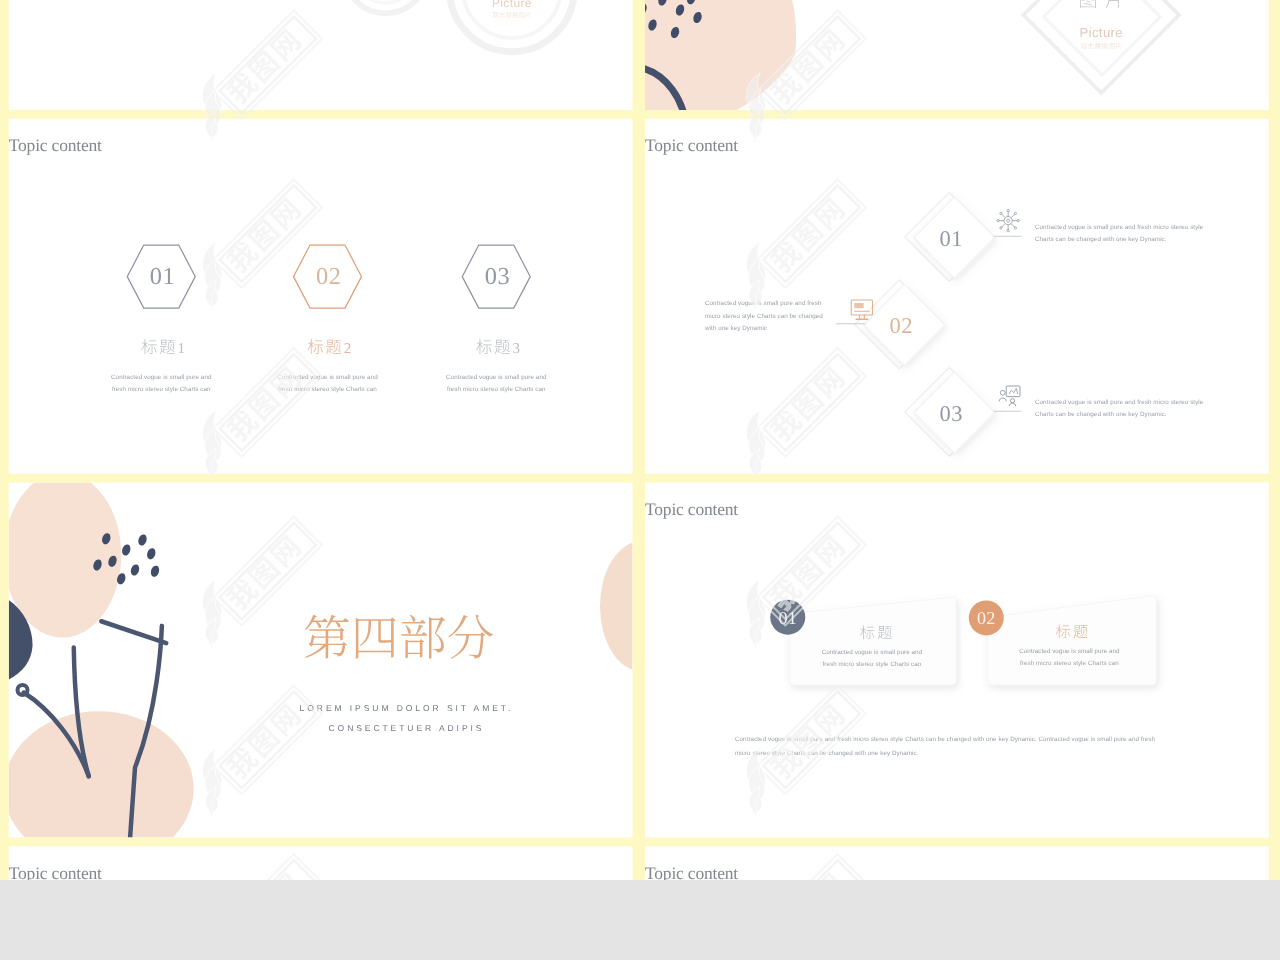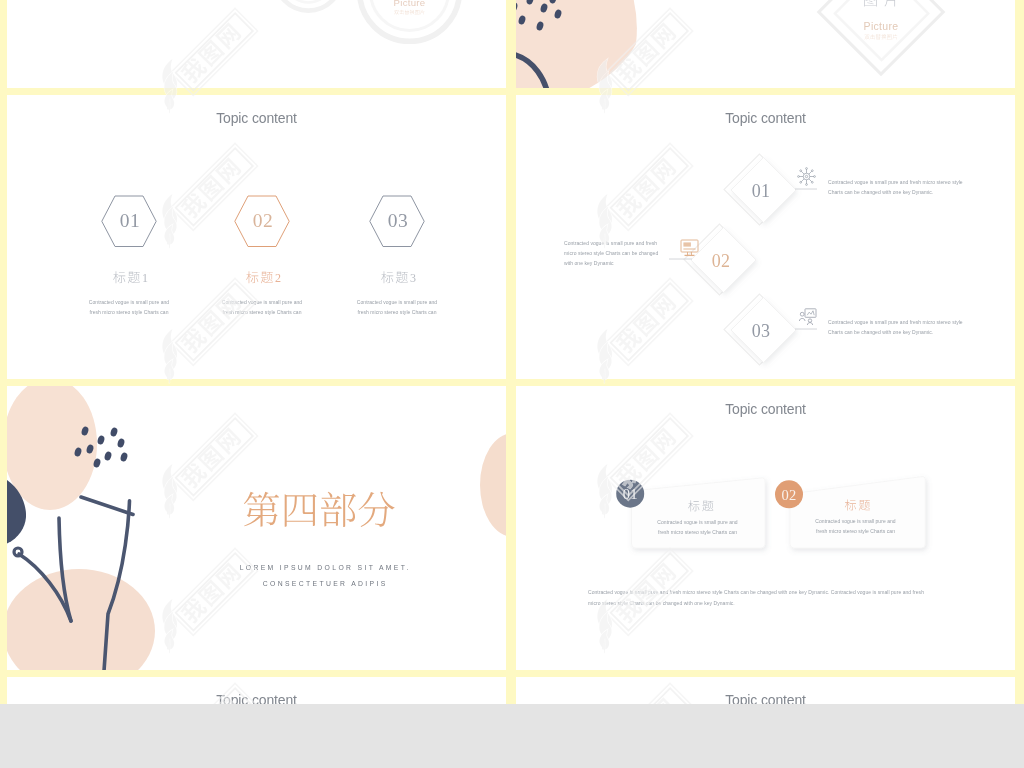--- a/index.html
+++ b/index.html
@@ -12,22 +12,22 @@
 
   
   .col-l{left:7px;width:499px;}
   .col-r{left:516px;width:499px;}
   .row-1{top:-196px;height:284px;}
   .row-2{top:95px;height:284px;}
   .row-3{top:386px;height:284px;}
   .row-4{top:677px;height:284px;}
 
   
-  .ttl{position:absolute;left:0;width:100%;text-align:center;
-       font-size:14px;color:#82878f;letter-spacing:-0.15px;font-weight:400;}
+  .ttl{position:absolute;left:0;width:100%;text-align:left;
+       font-size:14px;color:#82878f;letter-spacing:-0.15px;font-weight:400;font-family:Liberation Serif, serif;}
   .body-txt{position:absolute;font-size:5px;color:#9aa0a8;line-height:2.0;
             letter-spacing:0.05px;}
   .cn{fill:#b9bdc4;}
   .cn-or{fill:#e8b296;}
 
   
   .wm{position:absolute;left:0;top:0;width:1024px;height:768px;
       pointer-events:none;z-index:60;}
   .wm{opacity:0.62;}
 

